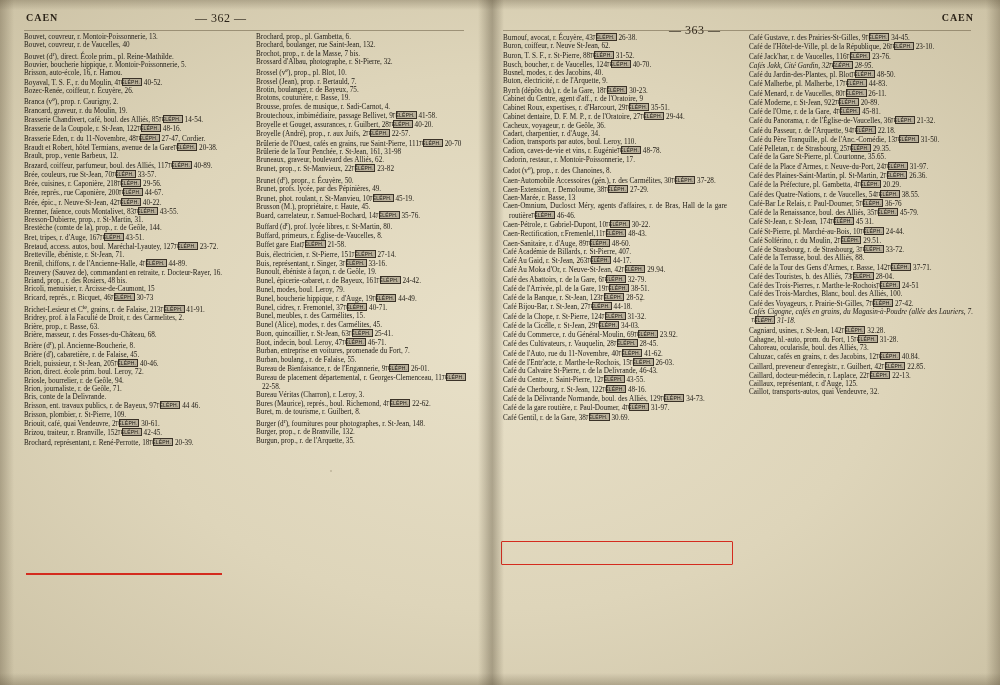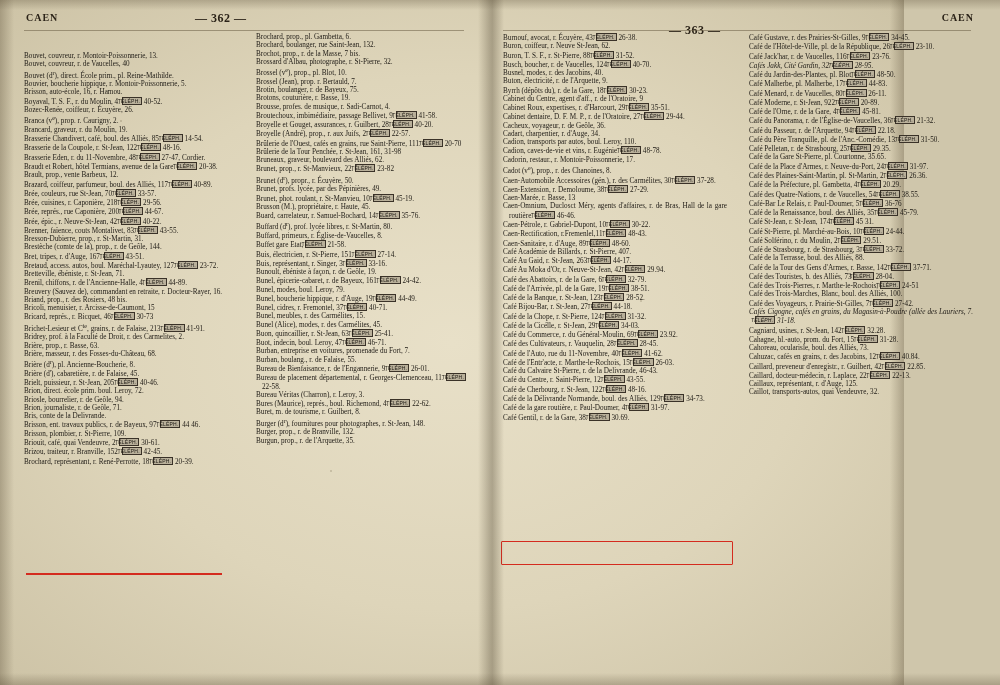--- a/index.html
+++ b/index.html
@@ -2,21 +2,21 @@
 <html><head>
 <meta charset="utf-8">
 <style>
   html,body{margin:0;padding:0;}
   body{
     width:1000px;height:685px;overflow:hidden;
     background:#cfc6ab;
     font-family:"Liberation Serif", serif;
   }
   .page{
-    position:relative;width:904px;height:685px;
+    position:relative;width:1000px;height:685px;
     background:
       radial-gradient(ellipse at 50% 50%, #e8e0c8 0%, #ded5ba 55%, #cdc3a6 100%);
   }
   
   .gutter{
     position:absolute;left:478px;top:0;width:26px;height:685px;
     background:linear-gradient(to right, rgba(80,70,50,0.0) 0%, rgba(70,60,40,0.30) 45%, rgba(70,60,40,0.35) 55%, rgba(80,70,50,0.0) 100%);
     pointer-events:none;
   }
   .edge-l{position:absolute;left:0;top:0;width:14px;height:685px;background:linear-gradient(to right, rgba(90,78,55,0.35), rgba(90,78,55,0));}
@@ -26,21 +26,21 @@
 
   .sheet{position:absolute;top:0;}
   .sheet.left{left:0;width:489px;height:685px;}
   .sheet.right{left:489px;width:511px;height:685px;}
 
   .hdr{
     position:absolute;top:11px;height:14px;
     font-size:11px;letter-spacing:0.5px;color:#2b2318;
   }
   .hdr .run{font-weight:bold;font-size:10px;letter-spacing:1px;}
-  .hdr .fol{font-weight:bold;font-size:12px;}
+  .hdr .fol{font-weight:normal;font-size:12px;}
 
   .rule{position:absolute;height:1px;background:#6c5f45;opacity:.55;}
 
   .cols{position:absolute;top:33px;display:flex;}
   .col{
     font-size:7.2px;
     line-height:8.27px;
     color:#24201a;
     text-align:justify;
     -webkit-hyphens:auto;hyphens:auto;
@@ -81,21 +81,21 @@
   <div class="sheet left">
     <div class="hdr" style="left:26px;">
       <span class="run">CAEN</span>
     </div>
     <div class="hdr" style="left:195px;">
       <span class="fol">— 362 —</span>
     </div>
     <div class="rule" style="left:24px;top:30px;width:440px;"></div>
 
     <div class="cols" style="left:24px;width:442px;">
-      <div class="col" id="L1" style="width:210px;margin-right:22px;margin-top:19px;">
+      <div class="col" id="L1" style="width:210px;margin-right:22px;">
           <p>Bouvet, couvreur, r. Montoir-Poissonnerie, 13.</p>
           <p>Bouvet, couvreur, r. de Vaucelles, 40</p>
           <p>Bouvet (d<sup>r</sup>), direct. École prim., pl. Reine-Mathilde.</p>
           <p>Bouvier, boucherie hippique, r. Montoir-Poissonnerie, 5.</p>
           <p>Brisson, auto-école, 16, r. Hamou.</p>
           <p>Boyaval, T. S. F., r. du Moulin, 4. <span class="tel">TÉLÉPH.</span> 40-52.</p>
           <p>Bozec-Renée, coiffeur, r. Écuyère, 26.</p>
           <p>Branca (v<sup>e</sup>), prop. r. Caurigny, 2.</p>
           <p>Brancard, graveur, r. du Moulin, 19.</p>
           <p>Brasserie Chandivert, café, boul. des Alliés, 85. <span class="tel">TÉLÉPH.</span> 14-54.</p>

